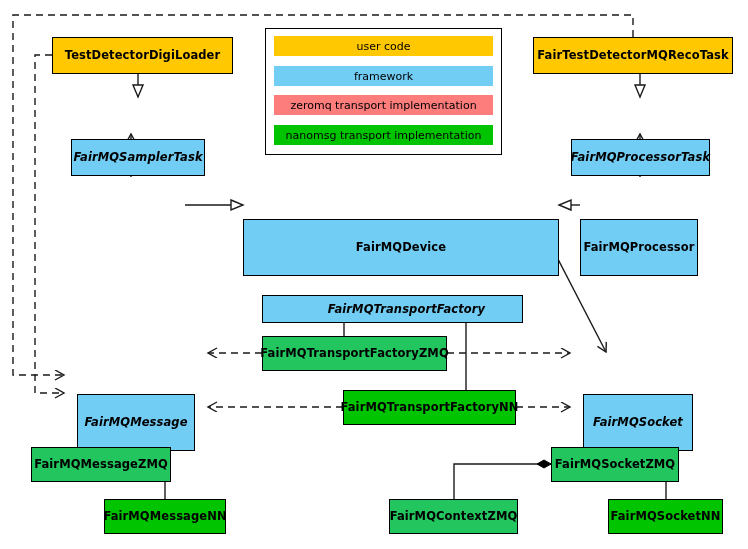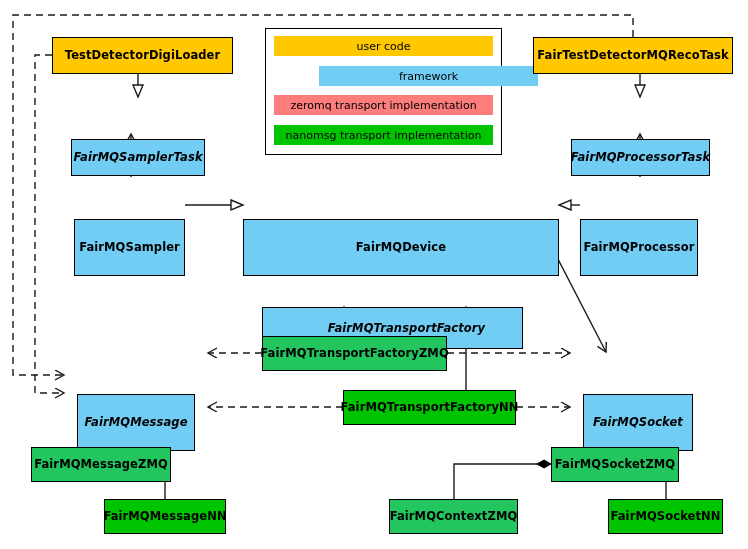--- a/index.html
+++ b/index.html
@@ -121,38 +121,37 @@
 
       <path d="M551,464 L454,464 L454,499" marker-start="url(#m-diamond)"></path>
     </g>
   </svg>
 
   <div id="legend" style="left: 265px; top: 28px; width: 237px; height: 127px;"></div>
 
   <div class="legend-row" style="left: 274px; top: 36px; width: 219px; height: 20px; background: rgb(255, 200, 0);">
     <span>user code</span>
   </div>
-  <div class="legend-row" style="left: 274px; top: 66px; width: 219px; height: 20px; background: rgb(114, 205, 244); margin-left: 45px;">
+  <div class="legend-row" style="left: 274px; top: 66px; width: 219px; height: 20px; background: rgb(114, 205, 244);">
     <span>framework</span>
   </div>
   <div class="legend-row" style="left: 274px; top: 95px; width: 219px; height: 20px; background: rgb(253, 124, 124); text-align: right;">
     <span>zeromq transport implementation</span>
   </div>
   <div class="legend-row" style="left: 274px; top: 125px; width: 219px; height: 20px; background: rgb(0, 196, 0);">
     <span>nanomsg transport implementation</span>
   </div>
 
   <div class="node c-user" style="left: 52px; top: 37px; width: 181px; height: 37px;">TestDetectorDigiLoader</div>
   <div class="node c-user" style="left: 533px; top: 37px; width: 200px; height: 37px;">FairTestDetectorMQRecoTask</div>
   <div class="node c-framework abstract" style="left: 71px; top: 97px; width: 134px; height: 37px;">FairMQSamplerTask</div>
   <div class="node c-framework abstract" style="left: 571px; top: 97px; width: 139px; height: 37px;">FairMQProcessorTask</div>
-  <div class="node c-framework" style="left: 74px; top: 177px; width: 111px; height: 57px;">FairMQSampler</div>
   <div class="node c-framework" style="left: 243px; top: 177px; width: 316px; height: 57px;">FairMQDevice</div>
   <div class="node c-framework" style="left: 580px; top: 177px; width: 118px; height: 57px;">FairMQProcessor</div>
-  <div class="node c-framework abstract" style="left: 262px; top: 265px; width: 261px; height: 42px; padding-left: 32px;">FairMQTransportFactory</div>
+  <div class="node c-framework abstract" style="left: 262px; top: 253px; width: 261px; height: 28px; padding-left: 32px;">FairMQTransportFactory</div>
   <div class="node c-zmq" style="left: 262px; top: 336px; width: 185px; height: 35px;">FairMQTransportFactoryZMQ</div>
   <div class="node c-nn" style="left: 343px; top: 390px; width: 173px; height: 35px;">FairMQTransportFactoryNN</div>
   <div class="node c-framework abstract" style="left: 77px; top: 352px; width: 118px; height: 57px;">FairMQMessage</div>
   <div class="node c-framework abstract" style="left: 583px; top: 352px; width: 110px; height: 57px;">FairMQSocket</div>
   <div class="node c-zmq" style="left: 31px; top: 447px; width: 140px; height: 35px;">FairMQMessageZMQ</div>
   <div class="node c-nn" style="left: 104px; top: 499px; width: 122px; height: 35px;">FairMQMessageNN</div>
   <div class="node c-zmq" style="left: 551px; top: 447px; width: 128px; height: 35px;">FairMQSocketZMQ</div>
   <div class="node c-zmq" style="left: 389px; top: 499px; width: 129px; height: 35px;">FairMQContextZMQ</div>
   <div class="node c-nn" style="left: 608px; top: 499px; width: 115px; height: 35px;">FairMQSocketNN</div>
 

